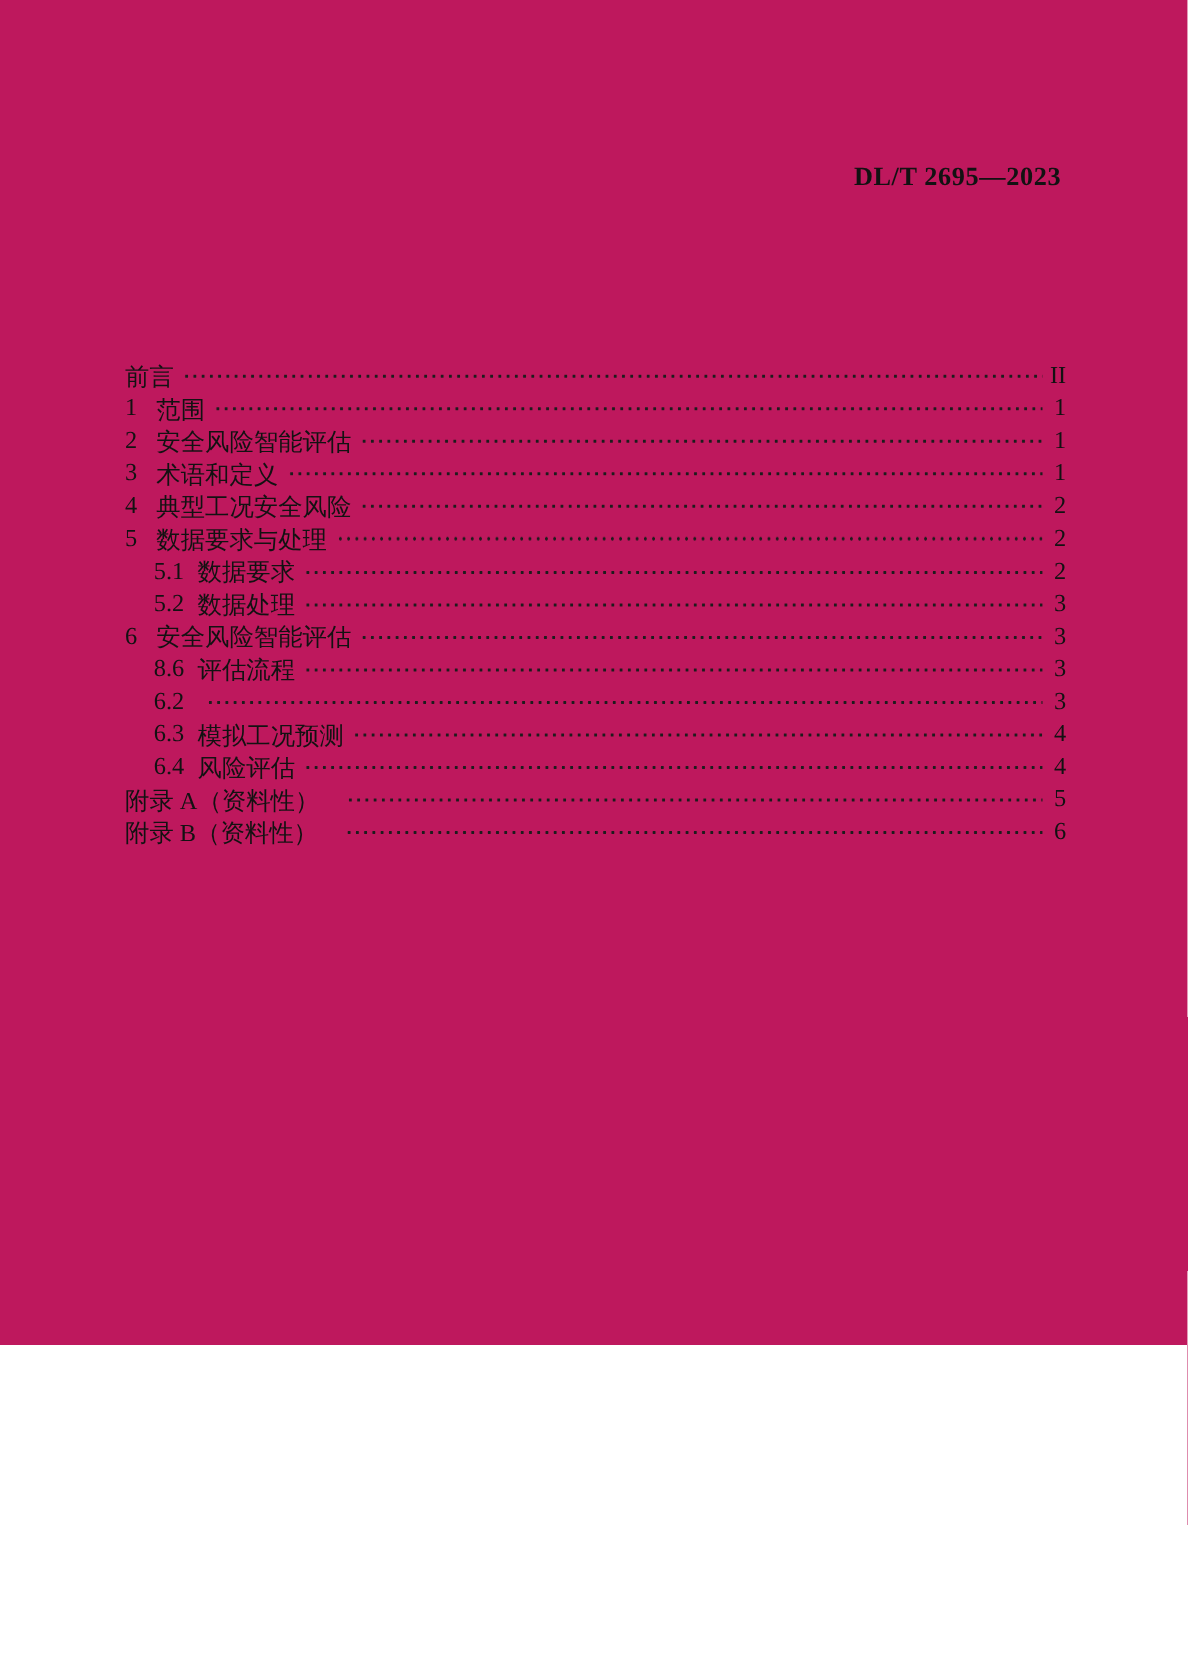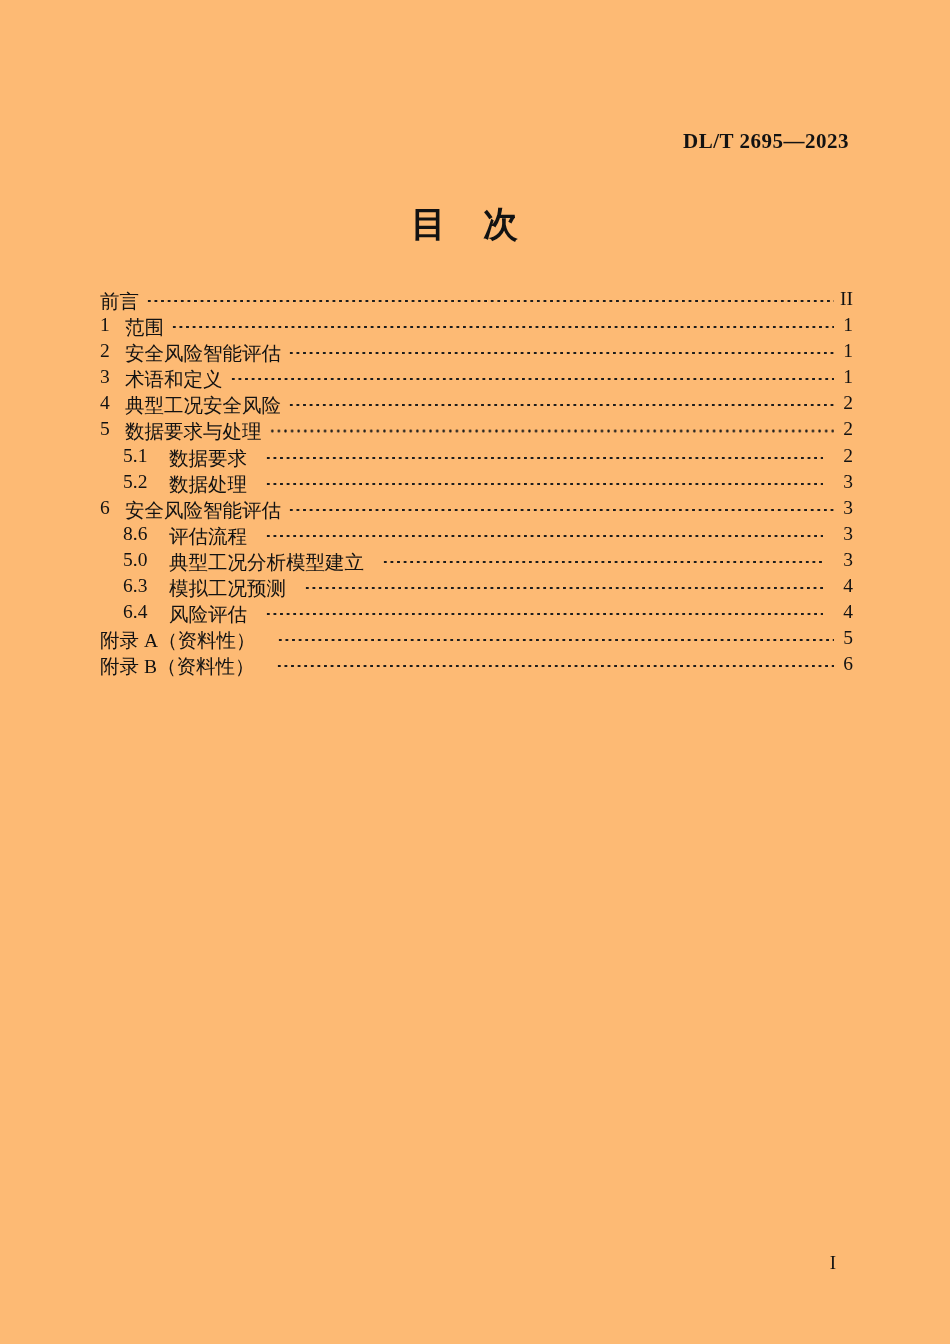--- a/index.html
+++ b/index.html
@@ -3,22 +3,22 @@
 <meta charset="utf-8">
 <style>
   html, body {
     margin: 0;
     padding: 0;
     background: #ffffff;
   }
   .sheet {
     position: relative;
     width: 950px;
-    height: 1344px;
-    background: #fdba74;
+    height: 1076px;
+    background: #be185d;
     font-family: "Liberation Serif", "DejaVu Serif", serif;
     color: #121212;
     overflow: hidden;
   }
   .doc-header {
     position: absolute;
     top: 129px;
     right: 101px;
     font-size: 21px;
     font-weight: bold;
@@ -40,27 +40,28 @@
   }
   .toc {
     position: absolute;
     top: 288px;
     left: 100px;
     right: 97px;
     font-size: 19.5px;
   }
   .toc-row {
     display: flex;
+    align-items: center;
     height: 26.1px;
     white-space: pre;
   }
   .toc-row .num  { flex: none; }
   .toc-row .label{ flex: none; }
   .toc-row.numbered .num { width: 25px; }
-  .toc-row.sub { padding-left: 23px; gap: 11px; }
+  .toc-row.sub { padding-left: 23px; }
   .toc-row.sub .num { width: 35px; }
   .toc-row.appendix .num { width: auto; margin-right: 15px; }
   .dots {
     flex: 1 1 auto;
     align-self: stretch;
     margin: 0 3px 0 7px;
     background-image: radial-gradient(circle, #1c1c1c 1.15px, rgba(0,0,0,0) 1.5px);
     background-size: 6.6px 100%;
     background-repeat: repeat-x;
     background-position: 0 56%;
@@ -78,21 +79,20 @@
     text-align: center;
     font-size: 19px;
   }
 </style>
 </head>
 <body>
 
 <div class="sheet">
   <div class="doc-header">DL/T 2695—2023</div>
 
-  <h1 class="doc-title">目　次</h1>
 
   <div class="toc" id="toc">
   <div class="toc-row plain">
     
     <span class="label">前言</span>
     <span class="dots"></span>
     <span class="pg">II</span>
   </div>
 
   <div class="toc-row numbered">
@@ -152,22 +152,21 @@
   </div>
 
   <div class="toc-row sub">
     <span class="num">8.6</span>
     <span class="label">评估流程</span>
     <span class="dots"></span>
     <span class="pg">3</span>
   </div>
 
   <div class="toc-row sub">
-    <span class="num">5.0</span>
-    <span class="label">典型工况分析模型建立</span>
+    <span class="num">6.2</span>
     <span class="dots"></span>
     <span class="pg">3</span>
   </div>
 
   <div class="toc-row sub">
     <span class="num">6.3</span>
     <span class="label">模拟工况预测</span>
     <span class="dots"></span>
     <span class="pg">4</span>
   </div>

